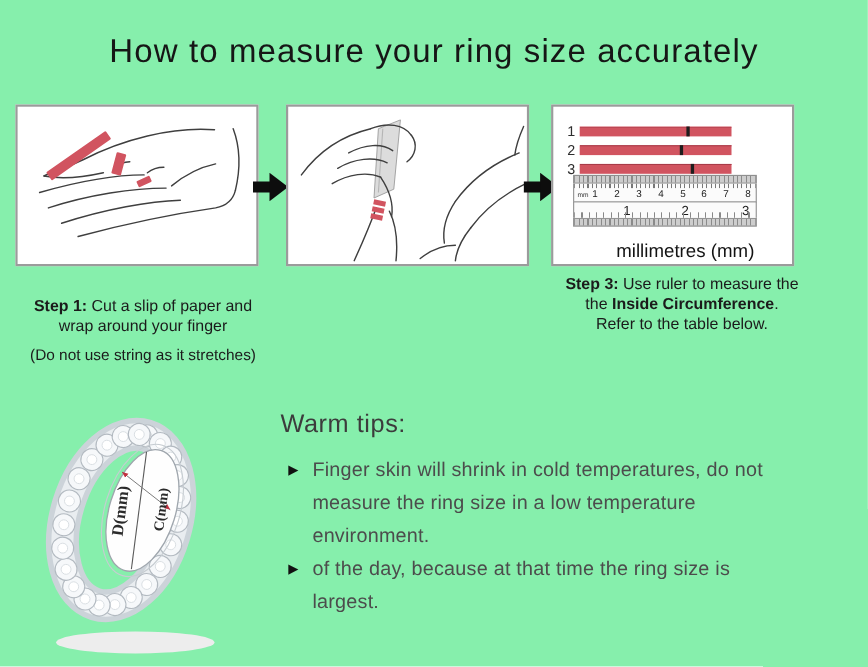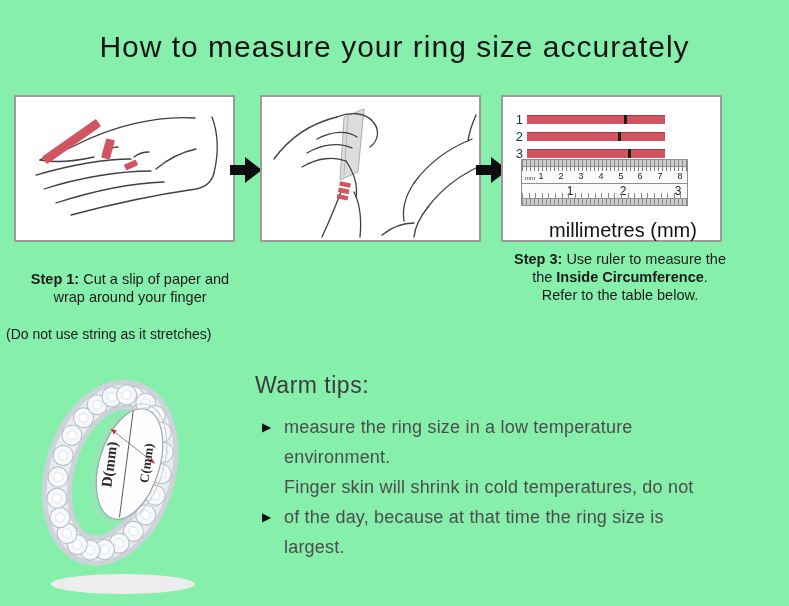--- a/index.html
+++ b/index.html
@@ -27,21 +27,21 @@
   .step-caption {
     position:absolute; top:250px; font-size:14.5px; line-height:18px;
     text-align:center; color:#1b1b1b;
   }
   #cap1 { left:8px;  width:244px;margin-top:20px; }
   #cap2 { left:254px; width:232px; }
   #cap3 { left:492px; width:256px; }
   .step-label { font-weight:700; }
   .step-caption .b { font-weight:700; }
   .note {
-    position:absolute; top:326px; font-size:14px; color:#1b1b1b;
+    position:absolute; top:314px; font-size:14px; text-align:center; color:#1b1b1b;
   }
   #note1 { left:6px; width:248px; }
   #note3 { left:488px; width:264px; }
   
   .strips { position:absolute; left:6px; top:14px; }
   .strip-row { display:flex; align-items:center; height:17px; }
   .strip-num { width:14px; margin-right:4px; text-align:right; font-size:13px; color:#2e2e2e; line-height:17px; }
   .strip-bar {
     position:relative; width:138px; height:9px;
     background:var(--strip-red,#d15460);
@@ -68,21 +68,21 @@
     position:relative; height:15px; background:#fbfbfb;
     border:1px solid #8f8f8f; border-bottom:none;
   }
   .r-inch::after {
     content:""; position:absolute; bottom:0; left:0; right:0; height:5px;
     background:repeating-linear-gradient(90deg,#888 0 1px,transparent 1px 6.6px);
   }
   .r-inch .num { position:absolute; top:0px; font-size:12px; color:#1e1e1e; transform:translateX(-50%); }
   .ruler-caption {
     position:absolute; left:40px; top:122px; width:160px; text-align:center;
-    font-size:20px; color:#131313;
+    font-size:17px; color:#131313;
   }
   
   .ring-figure { position:absolute; left:5px; top:360px; width:250px; height:246px; }
   
   .tips-heading {
     position:absolute; left:255px; top:372px; font-size:23px; letter-spacing:0.5px; color:#3c3c3c;
   }
   .tips-list { position:absolute; left:262px; top:412px; width:462px; }
   .tip-item { display:flex; }
   .tip-marker { width:22px; font-size:12px; line-height:30px; color:#111; }
@@ -275,22 +275,22 @@
       <line x1="34" y1="-22" x2="14" y2="30" stroke="#777" stroke-width="0.8" marker-start="url(#rarw)" marker-end="url(#rarw)"></line>
       <text x="8" y="28" transform="rotate(-9.5)" text-anchor="middle" font-family="Liberation Serif, serif" font-weight="bold" font-size="13" fill="#2b2b2b">C(mm)</text>
     </g>
   </svg>
 
   <div class="tips-heading">Warm tips:</div>
   <div class="tips-list" id="tips-list">
       <div class="tip-item">
         <span class="tip-marker">▶</span>
         <div class="tip-text">
+          <div class="tip-line">Finger skin will shrink in cold temperatures, do not</div>
           <div class="tip-line">measure the ring size in a low temperature environment.</div>
-          <div class="tip-line">Finger skin will shrink in cold temperatures, do not</div>
         </div>
       </div>
       <div class="tip-item">
         <span class="tip-marker">▶</span>
         <div class="tip-text">
           <div class="tip-line">of the day, because at that time the ring size is largest.</div>
         </div>
       </div>
     </div>
 

